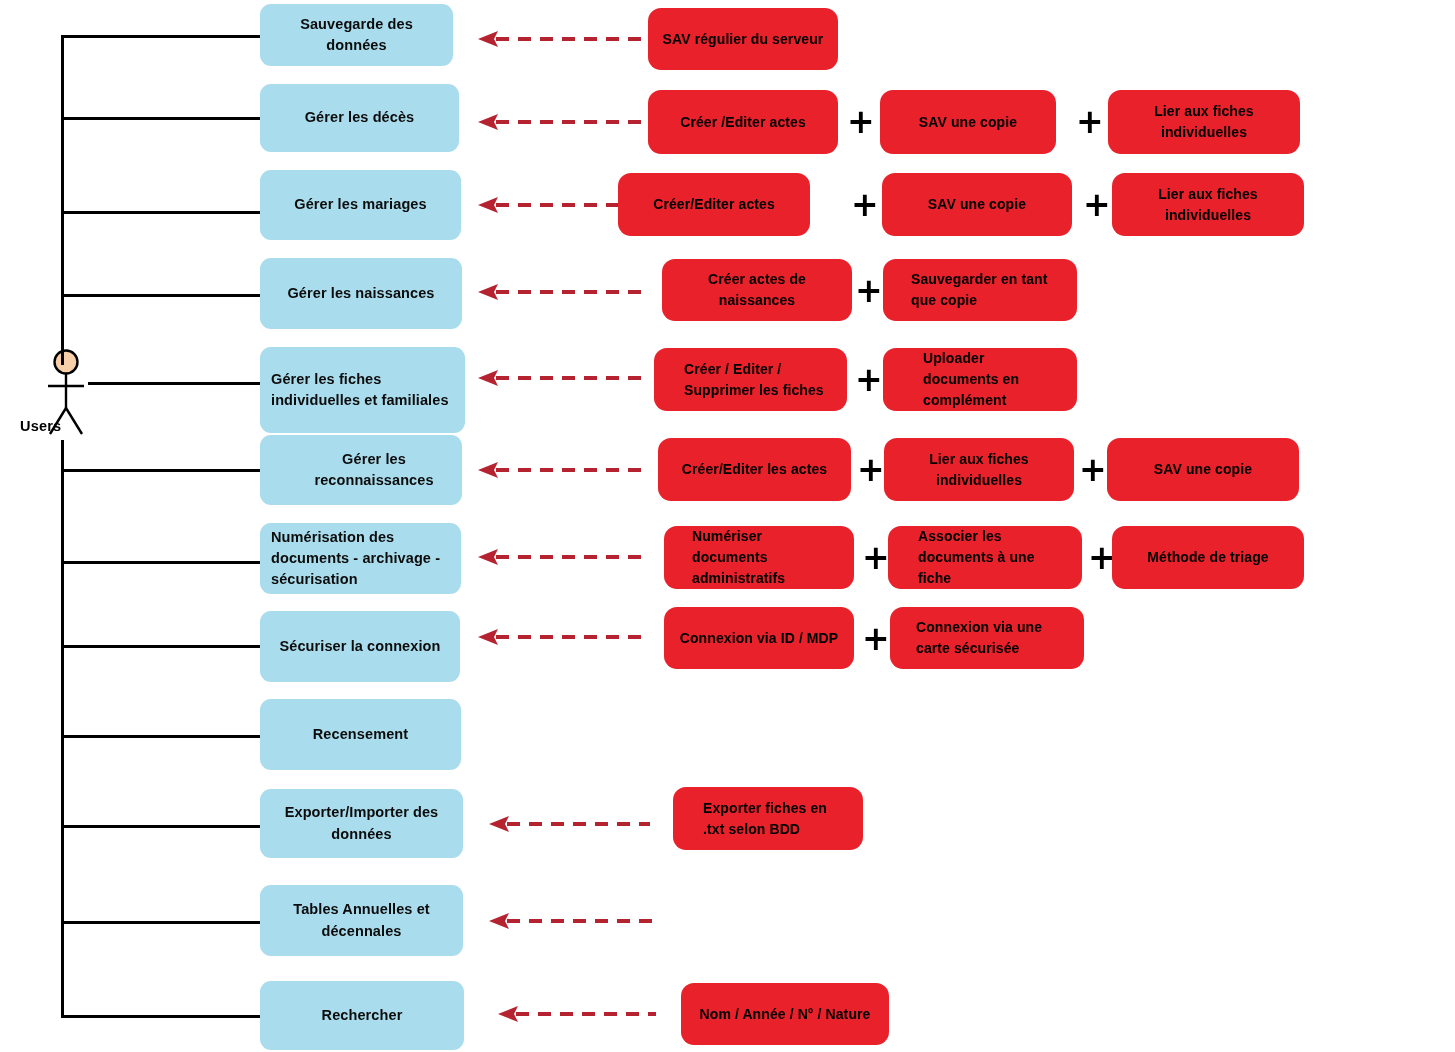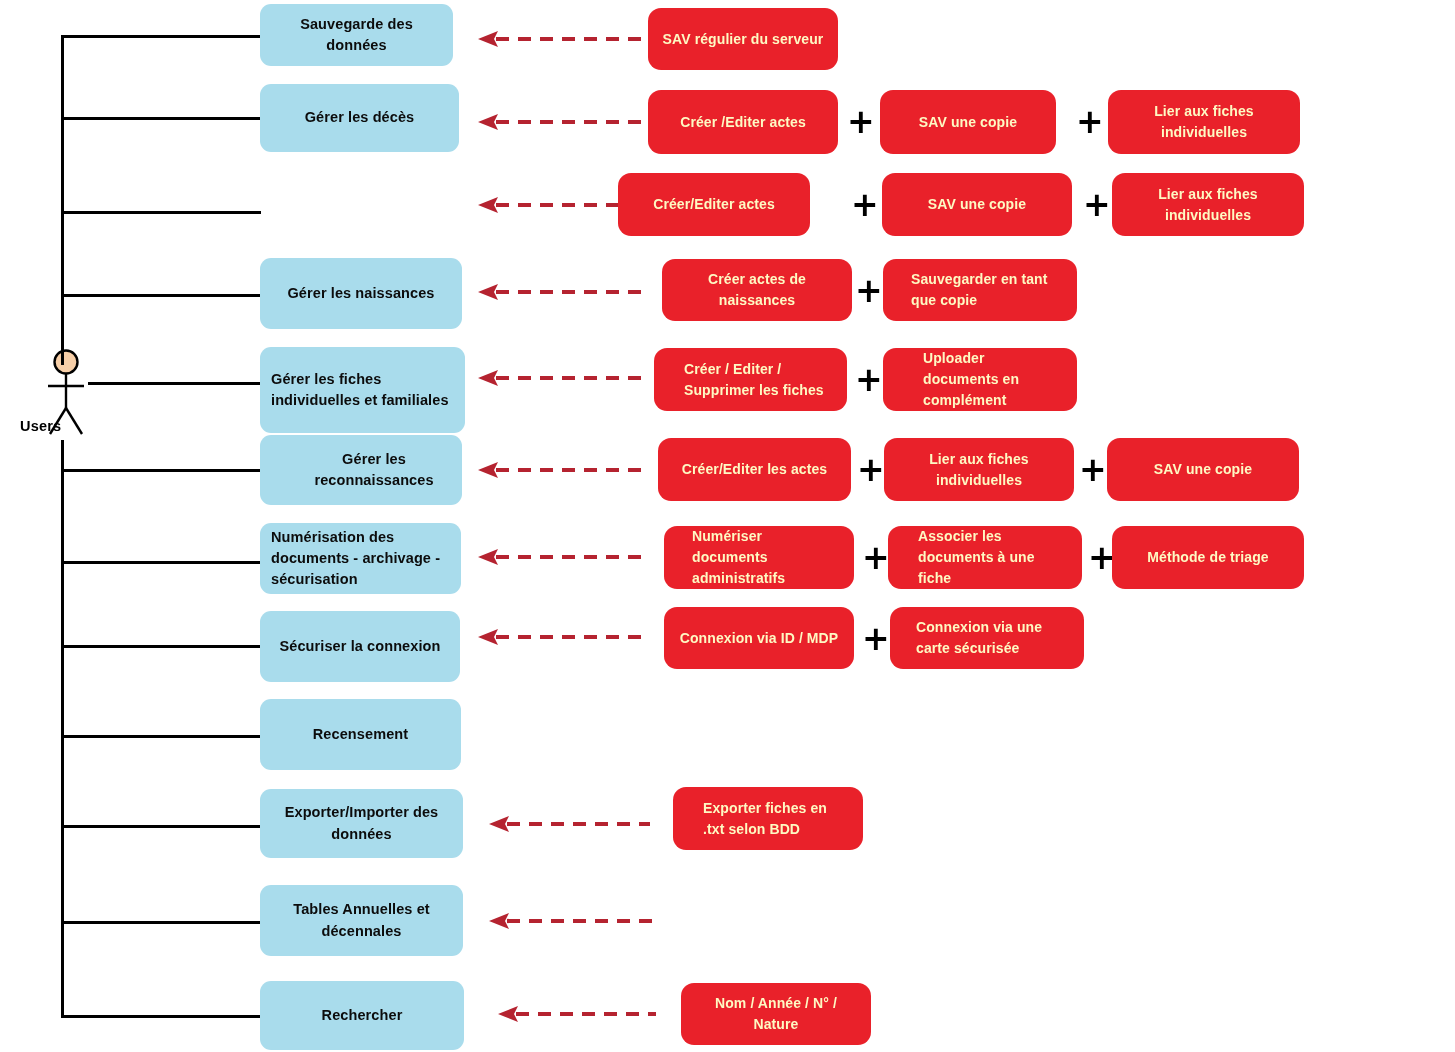--- a/index.html
+++ b/index.html
@@ -77,21 +77,21 @@
   .req {
     position: absolute;
     background: #e9212a;
     border-radius: 13px;
     display: flex;
     align-items: center;
     box-sizing: border-box;
     padding: 4px 14px;
     font-size: 14px;
     font-weight: bold;
-    color: #fef9c3;
+    color: #000000;
     line-height: 1.5;
     letter-spacing: .1px;
   }
   .req.center {
     justify-content: center;
     text-align: center;
   }
   .req.lead {
     justify-content: flex-start;
     text-align: left;
@@ -140,20 +140,21 @@
   <div class="branch" style="left:61px;width:200px;top:469px;"></div>
   <div class="branch" style="left:61px;width:200px;top:561px;"></div>
   <div class="branch" style="left:61px;width:200px;top:645px;"></div>
   <div class="branch" style="left:61px;width:200px;top:735px;"></div>
   <div class="branch" style="left:61px;width:200px;top:825px;"></div>
   <div class="branch" style="left:61px;width:200px;top:921px;"></div>
   <div class="branch" style="left:61px;width:200px;top:1015px;"></div>
 
   <div class="ucase" style="left:260px;top:4px;width:193px;height:62px;">Sauvegarde des données</div>
   <div class="ucase" style="left:260px;top:84px;width:199px;height:68px;">Gérer les décès</div>
+  <div class="ucase" style="left:260px;top:170px;width:201px;height:70px;">Gérer les mariages</div>
   <div class="ucase" style="left:260px;top:258px;width:202px;height:71px;">Gérer les naissances</div>
   <div class="ucase left-align" style="left:260px;top:347px;width:205px;height:86px;">Gérer les fiches individuelles et familiales</div>
   <div class="ucase" style="left:260px;top:435px;width:202px;height:70px;padding-left:36px;">Gérer les reconnaissances</div>
   <div class="ucase left-align" style="left:260px;top:523px;width:201px;height:71px;">Numérisation des documents - archivage - sécurisation</div>
   <div class="ucase" style="left:260px;top:611px;width:200px;height:71px;">Sécuriser la connexion</div>
   <div class="ucase" style="left:260px;top:699px;width:201px;height:71px;">Recensement</div>
   <div class="ucase" style="left:260px;top:789px;width:203px;height:69px;">Exporter/Importer des données</div>
   <div class="ucase" style="left:260px;top:885px;width:203px;height:71px;">Tables Annuelles et décennales</div>
   <div class="ucase" style="left:260px;top:981px;width:204px;height:69px;">Rechercher</div>
 
@@ -258,15 +259,15 @@
   <div class="plus" style="left:1088px;top:541px;">+</div>
   <div class="req center" style="left:1112px;top:526px;width:192px;height:63px;">Méthode de triage</div>
 
   <div class="req center" style="left:664px;top:607px;width:190px;height:62px;">Connexion via ID / MDP</div>
   <div class="plus" style="left:862px;top:622px;">+</div>
   <div class="req lead" style="left:890px;top:607px;width:194px;height:62px;padding-left:26px;">Connexion via une carte sécurisée</div>
 
   <div class="req lead" style="left:673px;top:787px;width:190px;height:63px;padding-left:30px;">Exporter fiches en .txt selon BDD</div>
 
 
-  <div class="req center" style="left:681px;top:983px;width:190px;height:62px;">Nom / Année / N° / Nature</div>
+  <div class="req center" style="left:681px;top:983px;width:208px;height:62px;">Nom / Année / N° / Nature</div>
 
 </div>
 
 </body></html>

